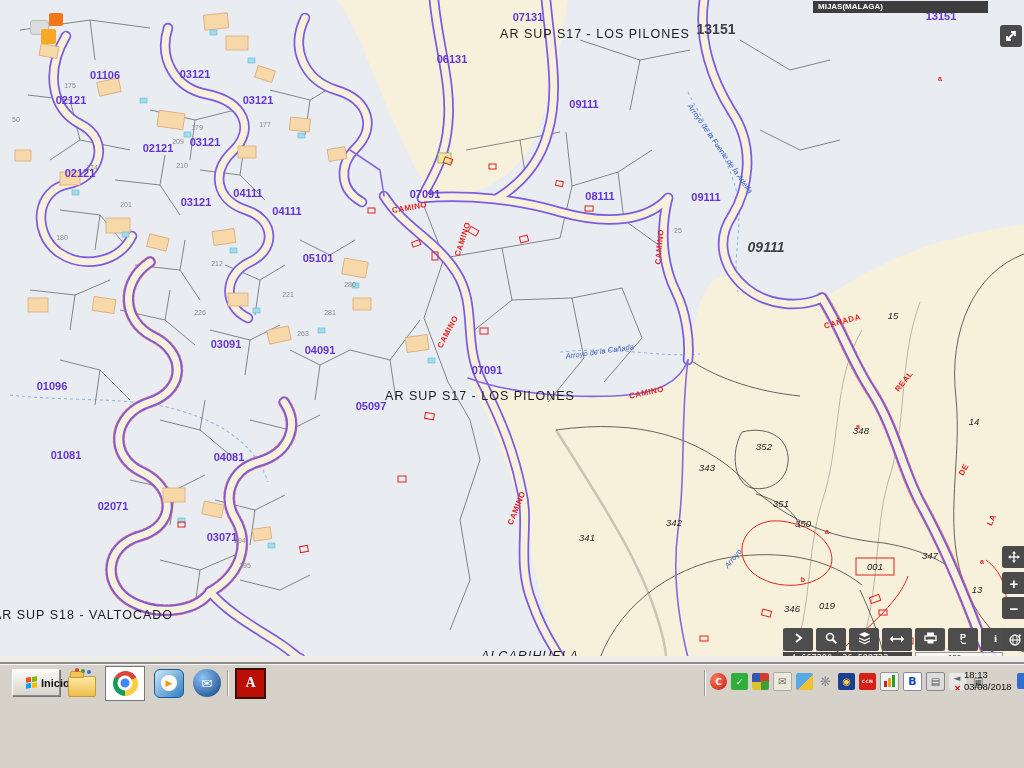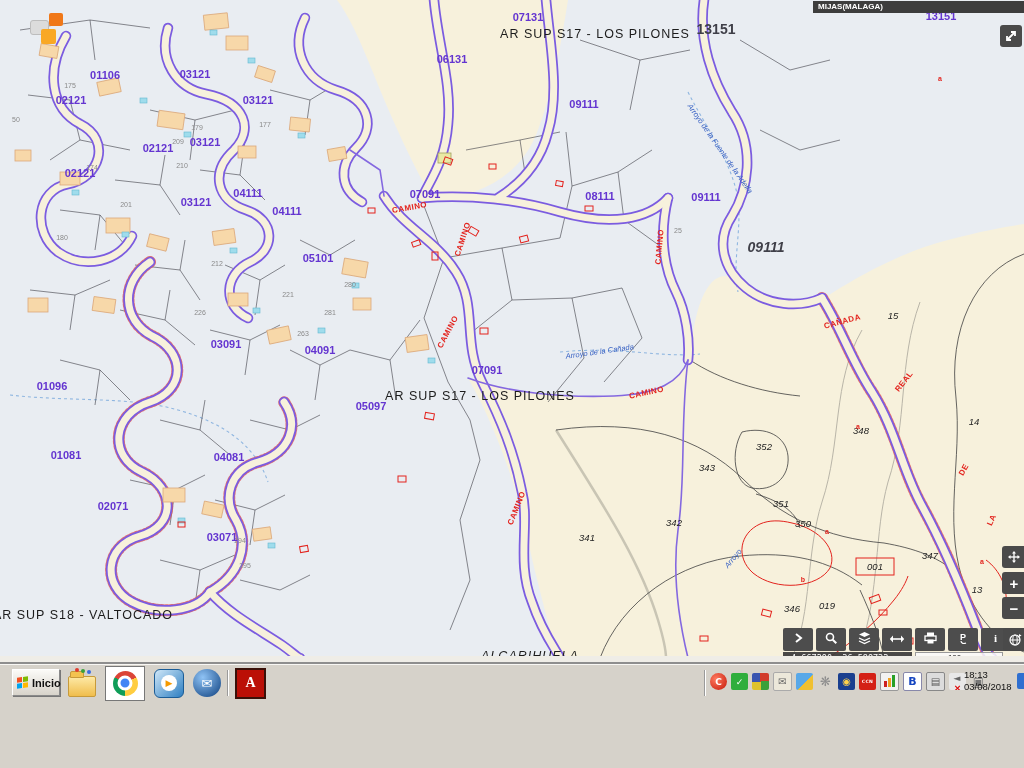--- a/index.html
+++ b/index.html
@@ -11,21 +11,21 @@
   .at{font:12.5px "Liberation Sans",sans-serif;fill:#1c1c1c;letter-spacing:1px;}
   .at.ital{font-style:italic;}
   .bn{font:bold 14px "Liberation Sans",sans-serif;fill:#3f3f48;}
   .bn.ital{font-style:italic;}
   .rl{font:bold 8px "Liberation Sans",sans-serif;fill:#e3231d;letter-spacing:.5px;}
   .sl{font:italic 7.5px "Liberation Sans",sans-serif;fill:#3a63c4;}
   .pn{font:7px "Liberation Sans",sans-serif;fill:#8a8a8a;}
   .rn{font:italic 9.5px "Liberation Sans",sans-serif;fill:#222;}
   .ra{font:bold 7px "Liberation Sans",sans-serif;fill:#e3231d;}
   
-  .muni-bar{position:absolute;left:813px;top:1px;width:211px;height:12px;background:#3d3d3d;
+  .muni-bar{position:absolute;left:813px;top:1px;width:175px;height:12px;background:#3d3d3d;
     color:#fff;font:bold 8px "Liberation Sans",sans-serif;line-height:12px;padding-left:5px;box-sizing:border-box;}
   .chip{position:absolute;border-radius:2px;}
   .chip.gray{left:30px;top:20px;width:17px;height:13px;background:#dcdcdc;border:1px solid #bdbdbd;border-radius:3px;}
   .chip.orange{left:49px;top:13px;width:14px;height:13px;background:#f07818;}
   .chip.amber{left:41px;top:29px;width:15px;height:15px;background:#f9a825;}
   .sq-btn{position:absolute;background:#4a4a4a;border-radius:3px;display:grid;place-items:center;
     color:#fff;cursor:pointer;}
   .expand-btn{left:1000px;top:25px;width:22px;height:22px;}
   .side-pan{left:1002px;top:546px;width:24px;height:22px;}
   .side-zin{left:1002px;top:572px;width:24px;height:22px;font:bold 15px "Liberation Sans",sans-serif;}
@@ -35,21 +35,21 @@
   .globe-btn{left:1003px;top:628px;width:24px;height:23px;}
   .coord-bar{position:absolute;left:783px;top:652px;width:129px;height:12px;background:rgba(58,58,58,.92);
     color:#fff;font:8.5px "DejaVu Sans Mono",monospace;line-height:12px;padding-left:3px;box-sizing:border-box;}
   .scale-box{position:absolute;left:915px;top:652px;width:88px;height:12px;background:rgba(250,250,250,.85);
     border:1px solid #999;box-sizing:border-box;font:8px "Liberation Sans",sans-serif;text-align:center;line-height:9px;color:#111;}
   .scale-line{position:absolute;left:2px;right:2px;bottom:0;height:4px;border:1px solid #222;border-top:none;}
   
   .status-strip{position:absolute;left:0;top:656px;width:1024px;height:8px;background:#efede7;border-bottom:2px solid #8e8e8e;box-sizing:border-box;}
   .taskbar{position:absolute;left:0;top:664px;width:1024px;height:104px;background:#d6d2ca;border-top:1px solid #f8f7f4;}
   .start-btn{position:absolute;left:12px;top:4px;width:48px;height:27px;display:flex;align-items:center;gap:4px;
-    padding-left:4px;box-sizing:border-box;background:linear-gradient(#fbfaf7,#d8d4cb);
+    padding-left:13px;box-sizing:border-box;background:linear-gradient(#fbfaf7,#d8d4cb);
     border:1px solid #8a8a8a;border-top-color:#fff;border-left-color:#fff;box-shadow:1px 1px 0 #777;cursor:pointer;}
   .start-label{font:bold 11px "Liberation Sans",sans-serif;color:#111;}
   .flag{width:11px;height:11px;display:grid;grid-template:5px 5px / 5px 5px;gap:1px;transform:skewY(-8deg);}
   .flag i{display:block;}
   .ql{position:absolute;left:68px;top:2px;height:32px;display:flex;align-items:center;gap:9px;}
   .ql .qitem{cursor:pointer;}
   .ic-folder{width:26px;height:19px;background:linear-gradient(#fde9a6,#f0bd4c);border:1px solid #c79a3a;border-radius:2px;position:relative;margin-top:7px;}
   .ic-folder:before{content:'';position:absolute;top:-6px;left:1px;width:12px;height:5px;background:#f3c24f;border:1px solid #c79a3a;border-radius:2px 2px 0 0;}
   .ic-folder:after{content:'';position:absolute;top:-9px;left:6px;width:4px;height:4px;border-radius:50%;background:#e03c2e;box-shadow:6px 1px 0 #3aa03a,12px 2px 0 #3a6ce0;}
   .ic-chrome-box{width:38px;height:33px;background:#fff;border:1px solid #777;display:grid;place-items:center;}

